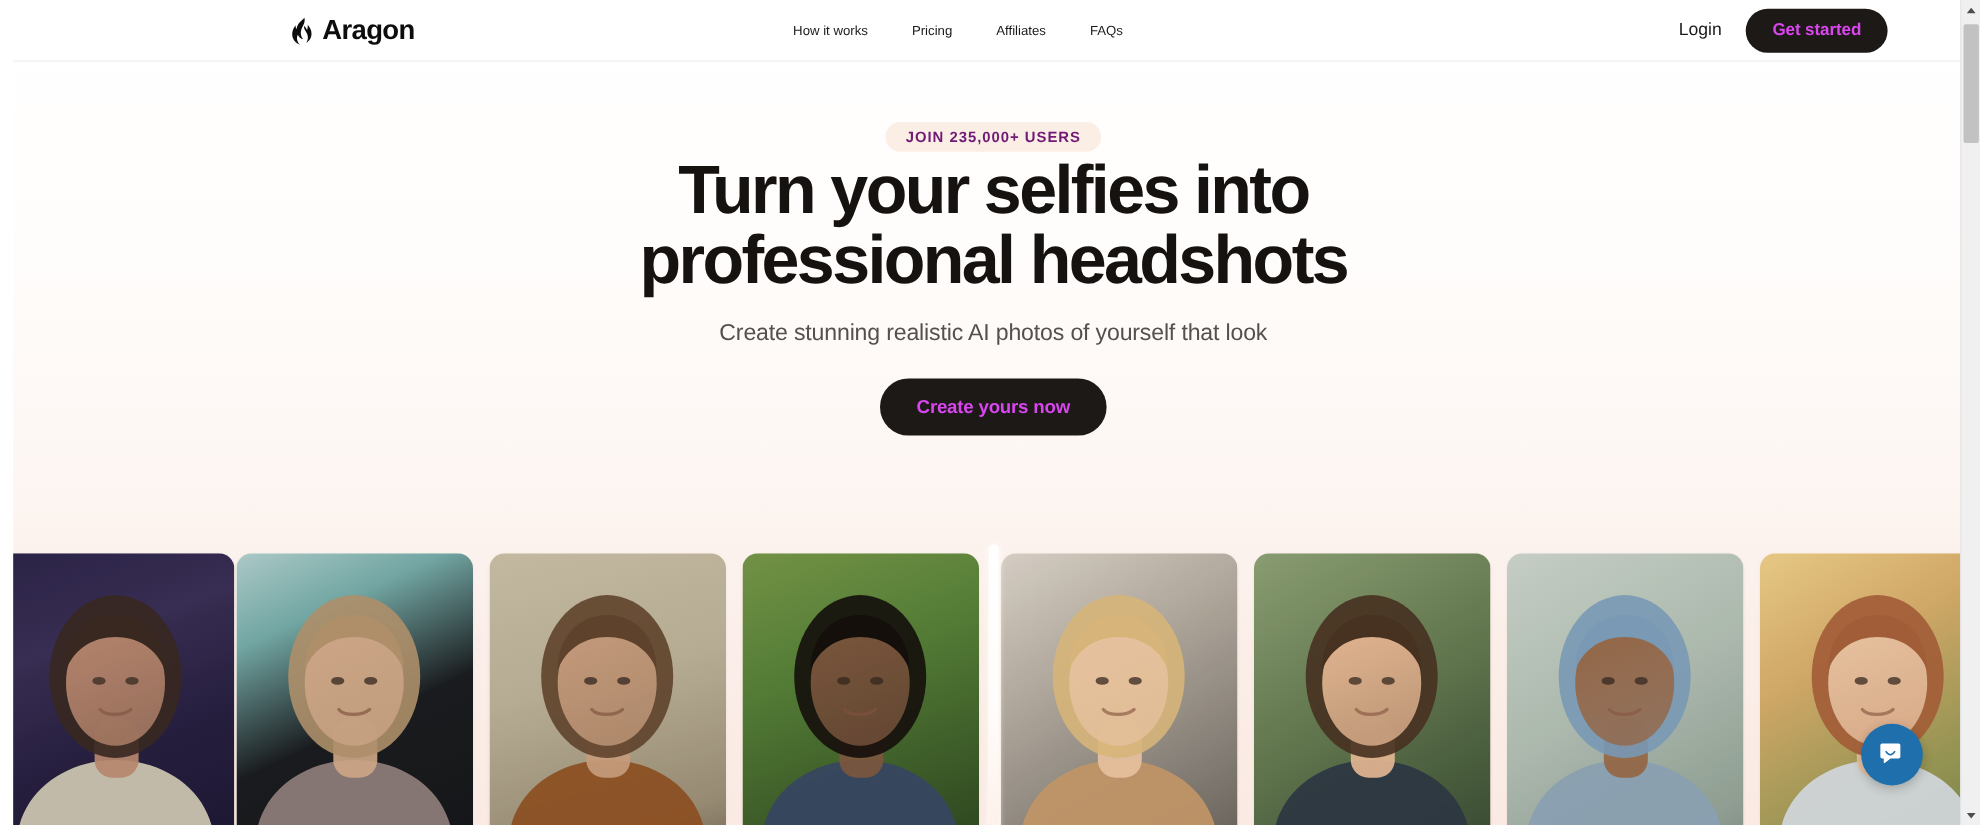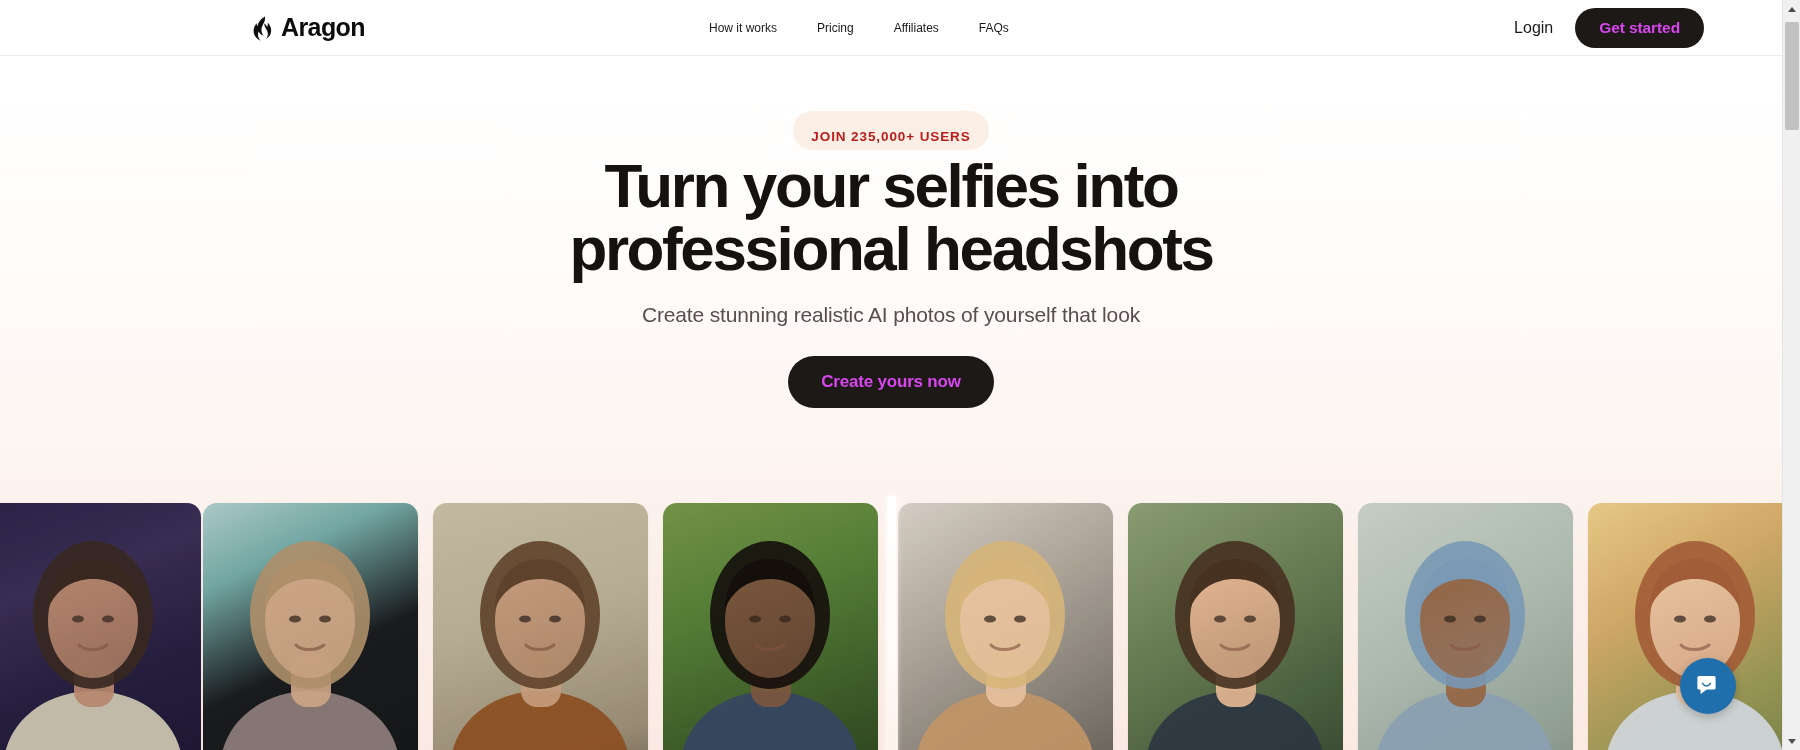--- a/index.html
+++ b/index.html
@@ -21,21 +21,21 @@
   
   .browser-viewport {
     position: relative;
     width: 1800px;
     height: 750px;
     overflow: hidden;
   }
 
   .page {
     position: absolute;
-    top: 0; left: 0;
+    top: 0; left: 12px;
     width: 1782px;
     height: 750px;
     overflow: hidden;
     background:
       linear-gradient(180deg,
         #ffffff 0%,
         #fffdfc 30%,
         #fdf6f2 58%,
         #fbeee8 78%,
         #faeae3 100%);
@@ -129,25 +129,25 @@
   
   .hero {
     position: relative;
     text-align: center;
     padding-top: 55px;
   }
 
   .eyebrow-badge {
     display: inline-block;
     background: #fbeee5;
-    color: #b91c1c;
+    color: #701a75;
     font-size: 13.5px;
     font-weight: 700;
     letter-spacing: 0.9px;
-    padding: 19px 18px 6px;
+    padding: 7px 18px 6px;
     border-radius: 999px;
     line-height: 1;
   }
 
   .hero-title {
     margin-top: 4px;
     font-size: 62px;
     font-weight: 800;
     line-height: 1.02;
     letter-spacing: -2.4px;

